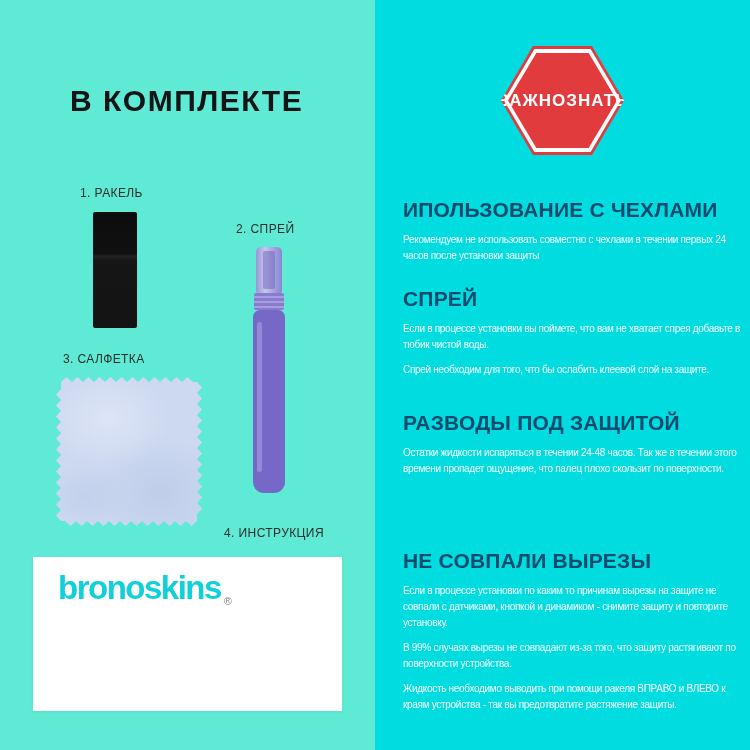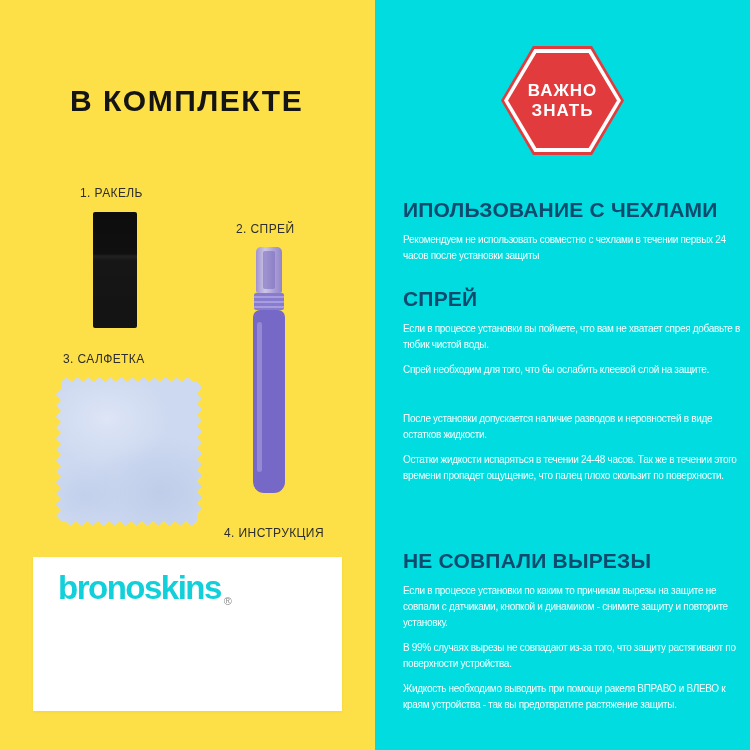--- a/index.html
+++ b/index.html
@@ -1,20 +1,20 @@
 <!DOCTYPE html>
 <html><head>
 <meta charset="utf-8">
 <style>
   html,body{margin:0;padding:0;}
   .page{position:relative;width:750px;height:750px;overflow:hidden;
         font-family:"Liberation Sans",sans-serif;background:#f6f6f6;}
 
   
-  .left-pane{position:absolute;left:0;top:0;width:437px;height:750px;background:#fde047;}
+  .left-pane{position:absolute;left:0;top:0;width:437px;height:750px;background:#5eead4;}
   .page-title{position:absolute;left:70px;top:84px;margin:0;
               font-size:30px;font-weight:700;letter-spacing:1.5px;color:#141414;}
   .item-label{position:absolute;font-size:12px;color:#2e2e2e;letter-spacing:.4px;text-align:right;}
   .label1{left:80px;top:186px;}
   .label2{left:236px;top:222px;}
   .label3{left:63px;top:352px;}
   .label4{left:224px;top:526px;}
 
   .squeegee{position:absolute;left:93px;top:212px;width:44px;height:116px;border-radius:2px;
             background:linear-gradient(180deg,#0d0d0d 0%,#101010 36%,#222 38%,#161616 42%,#131313 100%);}
@@ -47,21 +47,21 @@
 
   
   .right-pane{position:absolute;left:375px;top:0;width:375px;height:750px;background:#00dce0;}
 
   .badge{position:absolute;left:126px;top:46px;width:123px;height:109px;background:#e23b3d;
          clip-path:polygon(26% 0,74% 0,100% 50%,74% 100%,26% 100%,0 50%);}
   .hex-white{position:absolute;left:3px;top:3px;right:3px;bottom:3px;background:#ffffff;
          clip-path:polygon(26% 0,74% 0,100% 50%,74% 100%,26% 100%,0 50%);}
   .hex-red{position:absolute;left:7px;top:7px;right:7px;bottom:7px;background:#e23b3d;
          clip-path:polygon(26% 0,74% 0,100% 50%,74% 100%,26% 100%,0 50%);}
-  .badge-text{position:absolute;inset:0;display:flex;flex-direction:column;align-items:center;
+  .badge-text{position:absolute;inset:0;display:flex;align-items:center;
          justify-content:center;color:#fff;font-weight:700;font-size:17px;line-height:1.12;
          letter-spacing:1px;text-align:center;}
 
   .section{position:absolute;left:28px;width:342px;}
   .s1{top:198px}.s2{top:287px}.s3{top:411px}.s4{top:549px}
   .section h2{margin:0 0 10px;font-size:21px;font-weight:700;color:#0c4a6e;letter-spacing:.2px;}
   .section p{margin:0 0 9px;font-size:10px;line-height:16px;letter-spacing:-.3px;
              color:rgba(255,255,255,.97);}
 </style>
 </head>
@@ -111,21 +111,21 @@
       <p>Рекомендуем не использовать совместно с чехлами в течении первых 24 часов после установки защиты</p>
     </div>
 
     <div class="section s2">
       <h2>СПРЕЙ</h2>
       <p>Если в процессе установки вы поймете, что вам не хватает спрея добавьте в тюбик чистой воды.</p>
       <p>Спрей необходим для того, что бы ослабить клеевой слой на защите.</p>
     </div>
 
     <div class="section s3">
-      <p>После установки допускается наличие разводов и неровностей в виде остатков жидкости.</p>
+      <h2>РАЗВОДЫ ПОД ЗАЩИТОЙ</h2>
       <p>Остатки жидкости испаряться в течении 24-48 часов. Так же в течении этого времени пропадет ощущение, что палец плохо скользит по поверхности.</p>
     </div>
 
     <div class="section s4">
       <h2>НЕ СОВПАЛИ ВЫРЕЗЫ</h2>
       <p>Если в процессе установки по каким то причинам вырезы на защите не совпали с датчиками, кнопкой и динамиком - снимите защиту и повторите установку.</p>
       <p>В 99% случаях вырезы не совпадают из-за того, что защиту растягивают по поверхности устройства.</p>
       <p>Жидкость необходимо выводить при помощи ракеля ВПРАВО и ВЛЕВО  к краям устройства - так вы предотвратите растяжение защиты.</p>
     </div>
 

